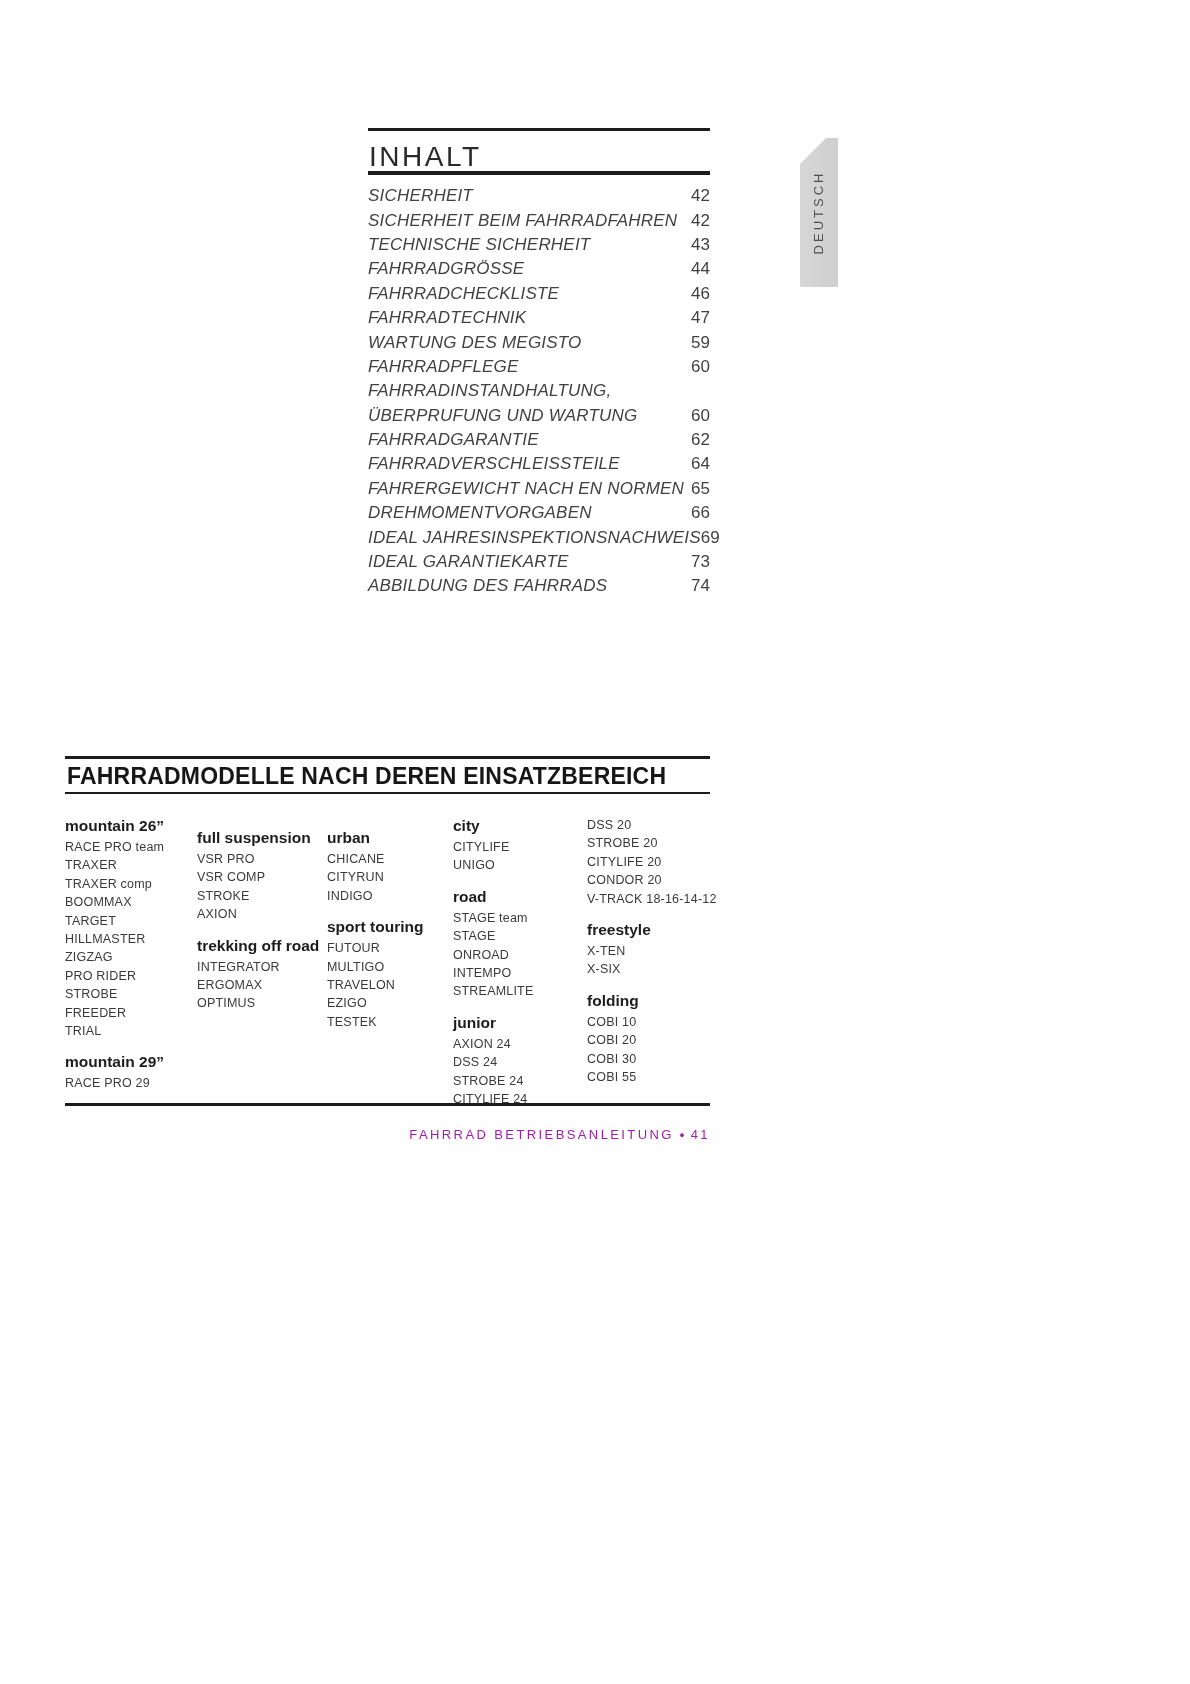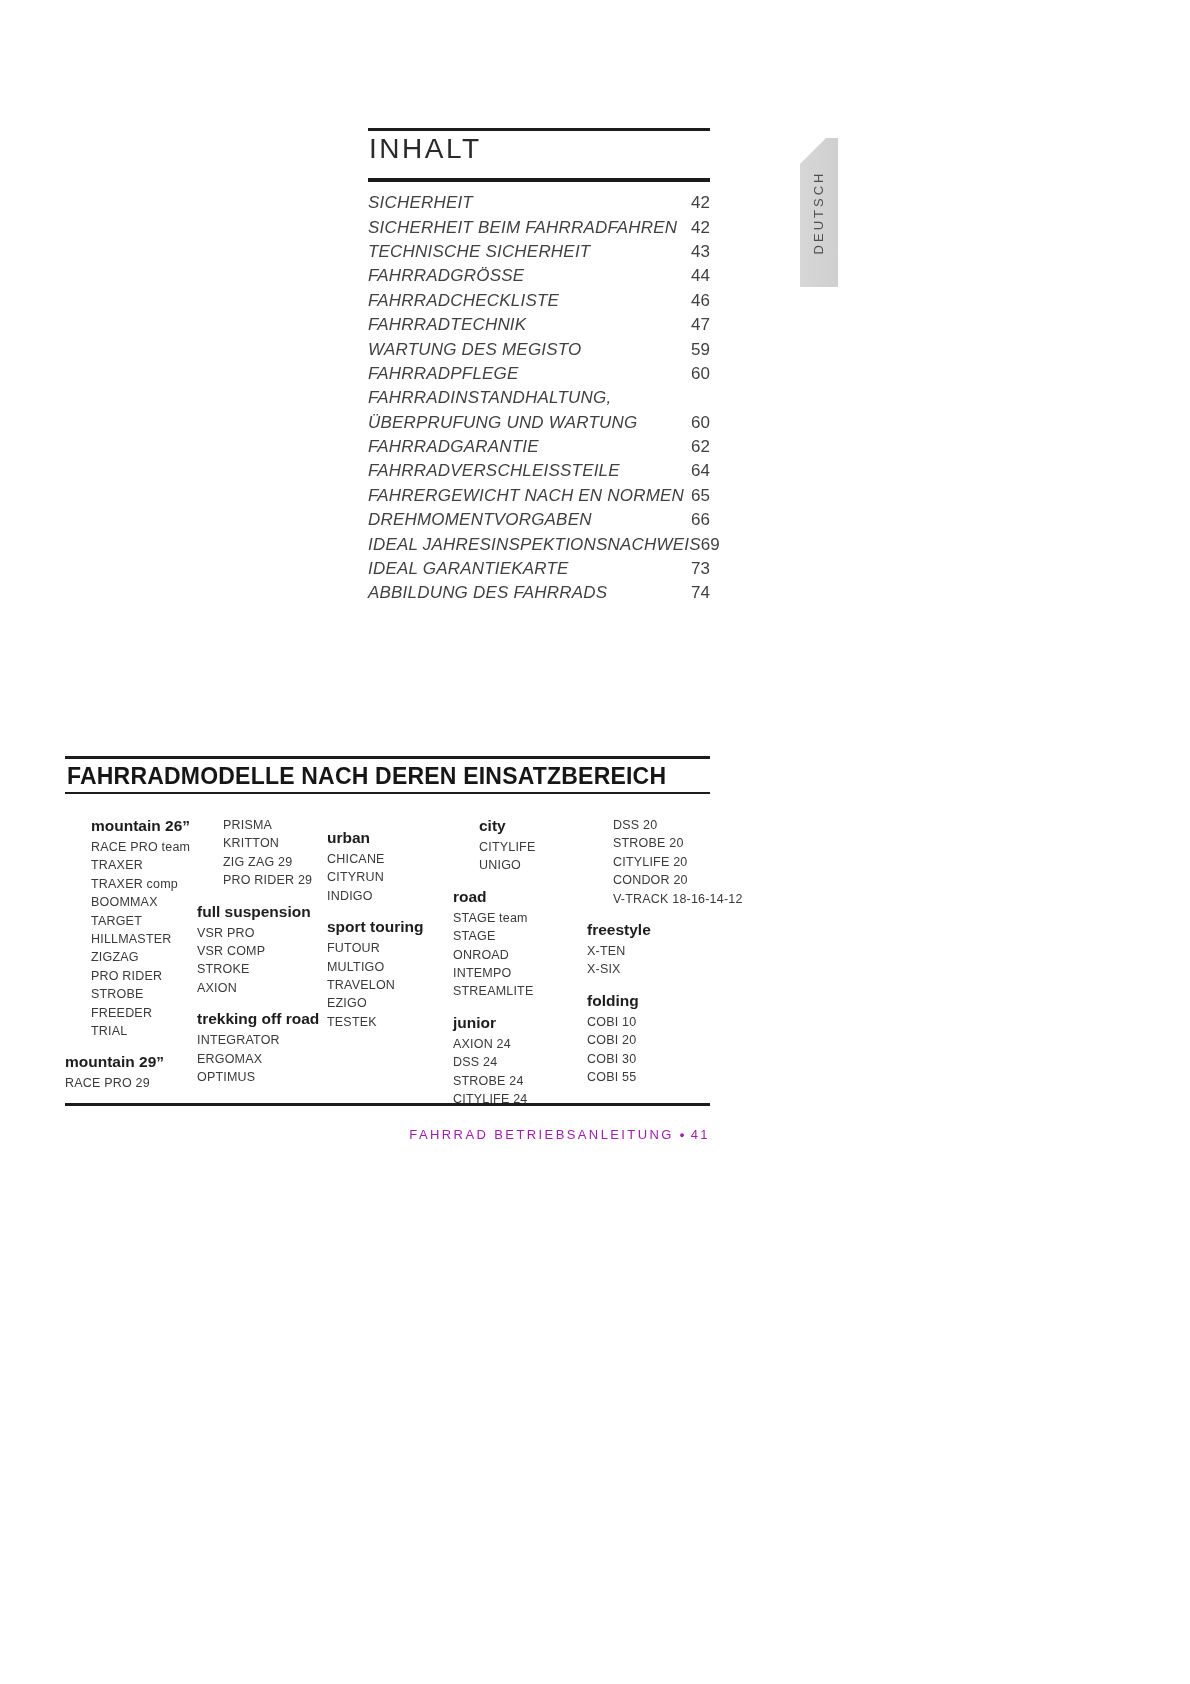--- a/index.html
+++ b/index.html
@@ -11,21 +11,21 @@
   }
 
   
   .toc { position:absolute; left:368px; top:128px; width:342px; }
   .rule { background:#1c1c1c; width:100%; }
   .rule-3 { height:3px; }
   .rule-4 { height:4px; }
   .rule-2 { height:2px; }
   .toc-title {
     font-size:28px; font-weight:400; letter-spacing:2.5px;
-    color:#2a2a2a; padding:4px 0 16px 1px; line-height:27px;
+    color:#2a2a2a; padding:4px 0 1px 1px; line-height:27px;margin-top:8px;
   }
   .toc-list { list-style:none; margin-top:9px; }
   .toc-row {
     display:flex; justify-content:space-between; align-items:center;
     height:24.4px;
   }
   .toc-label {
     font-size:17px; font-weight:400; color:#414141; letter-spacing:0.2px;
     white-space:nowrap;
     font-style:italic;
@@ -51,21 +51,21 @@
     padding:7px 0 6px 2px; line-height:20px;
   }
   .models-columns { display:flex; margin-top:22px; }
   .model-col { flex:0 0 auto; }
   .model-col:nth-child(1){ width:132px; }
   .model-col:nth-child(2){ width:130px; }
   .model-col:nth-child(3){ width:126px; }
   .model-col:nth-child(4){ width:134px; }
   .model-col:nth-child(5){ width:123px; }
   .model-group { margin-top:12px; }
-  .model-group.first { margin-top:0;margin-left:26px; }
+  .model-group.first { margin-top:0; }
   .model-group-header {
     font-size:15.5px; font-weight:700; color:#1d1d1d;
     line-height:19px; margin-bottom:3px; padding-right:6px;
   }
   .model-item {
     font-size:12.5px; color:#3a3a3a; line-height:18.4px; letter-spacing:0.2px;
     white-space:nowrap;
   }
 
   
@@ -178,26 +178,20 @@
           <div class="model-item">STROBE</div>
           <div class="model-item">FREEDER</div>
           <div class="model-item">TRIAL</div>
         </div>
         <div class="model-group">
           <div class="model-group-header">mountain 29”</div>
           <div class="model-item">RACE PRO 29</div>
         </div>
       </div>
       <div class="model-col">
-        <div class="model-group first">
-          <div class="model-item">PRISMA</div>
-          <div class="model-item">KRITTON</div>
-          <div class="model-item">ZIG ZAG 29</div>
-          <div class="model-item">PRO RIDER 29</div>
-        </div>
         <div class="model-group">
           <div class="model-group-header">full suspension</div>
           <div class="model-item">VSR PRO</div>
           <div class="model-item">VSR COMP</div>
           <div class="model-item">STROKE</div>
           <div class="model-item">AXION</div>
         </div>
         <div class="model-group">
           <div class="model-group-header">trekking off road</div>
           <div class="model-item">INTEGRATOR</div>

